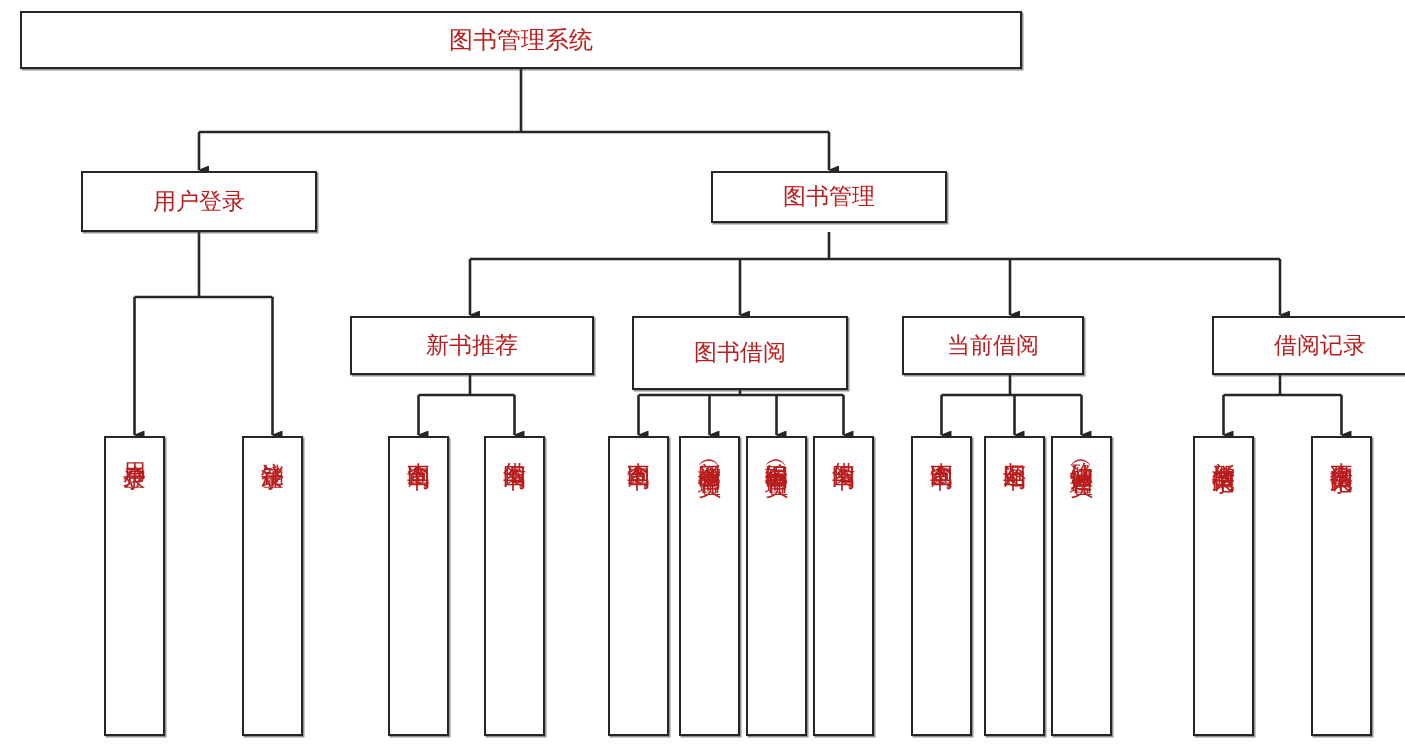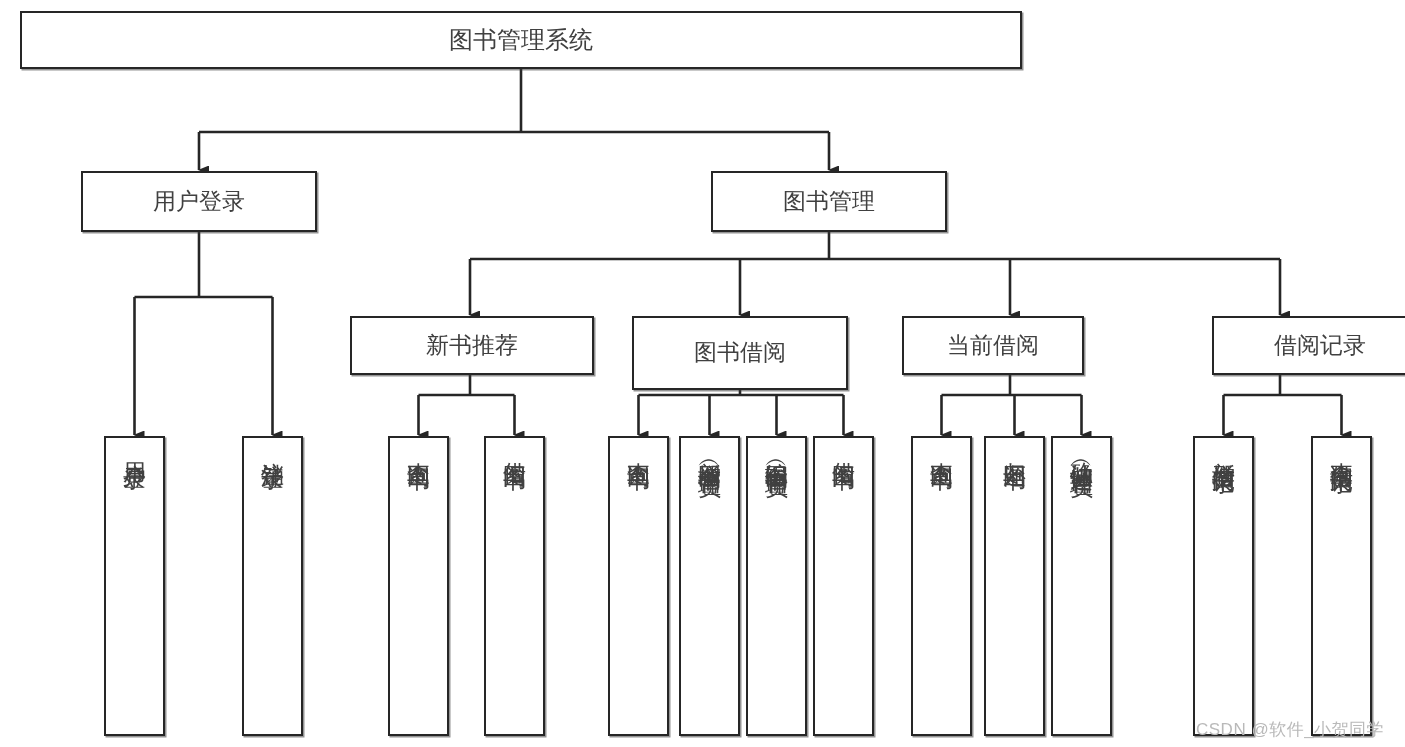--- a/index.html
+++ b/index.html
@@ -35,21 +35,21 @@
     display: flex;
     align-items: center;
     justify-content: center;
     color: #1c1c1c;
     z-index: 2;
   }
   .node-label {
     display: block;
     text-align: left;
     line-height: 1.18;
-    color: #404040;
+    color: #b91c1c;
     white-space: nowrap;
   }
   
   .node.horizontal .node-label {
     writing-mode: horizontal-tb;
     font-size: 23px;
   }
   .node.root .node-label {
     font-size: 24px;
   }
@@ -124,21 +124,21 @@
       </g>
   </svg>
 
   <div id="nodes-group">
       <div class="node horizontal root" style="left: 20px; top: 11px; width: 1002px; height: 58px;">
         <span class="node-label">图书管理系统</span>
       </div>
       <div class="node horizontal" style="left: 81px; top: 171px; width: 236px; height: 61px;">
         <span class="node-label">用户登录</span>
       </div>
-      <div class="node horizontal" style="left: 711px; top: 171px; width: 236px; height: 61px;">
+      <div class="node horizontal" style="left: 711px; top: 171px; width: 236px; height: 52px;">
         <span class="node-label">图书管理</span>
       </div>
       <div class="node horizontal" style="left: 350px; top: 316px; width: 244px; height: 59px;">
         <span class="node-label">新书推荐</span>
       </div>
       <div class="node horizontal" style="left: 632px; top: 316px; width: 216px; height: 74px;">
         <span class="node-label">图书借阅</span>
       </div>
       <div class="node horizontal" style="left: 902px; top: 316px; width: 182px; height: 59px;">
         <span class="node-label">当前借阅</span>
@@ -180,15 +180,14 @@
         <span class="node-label">确认归还（管理员）</span>
       </div>
       <div class="node vertical" style="left: 1193px; top: 436px; width: 61px; height: 300px;">
         <span class="node-label">新增借阅记录</span>
       </div>
       <div class="node vertical" style="left: 1311px; top: 436px; width: 61px; height: 300px;">
         <span class="node-label">查询借阅记录</span>
       </div>
     </div>
 
-  <div class="watermark" style="left: 1196px; top: 718px;">CSDN @软件_小贺同学</div>
 
 </div>
 
 </body></html>

